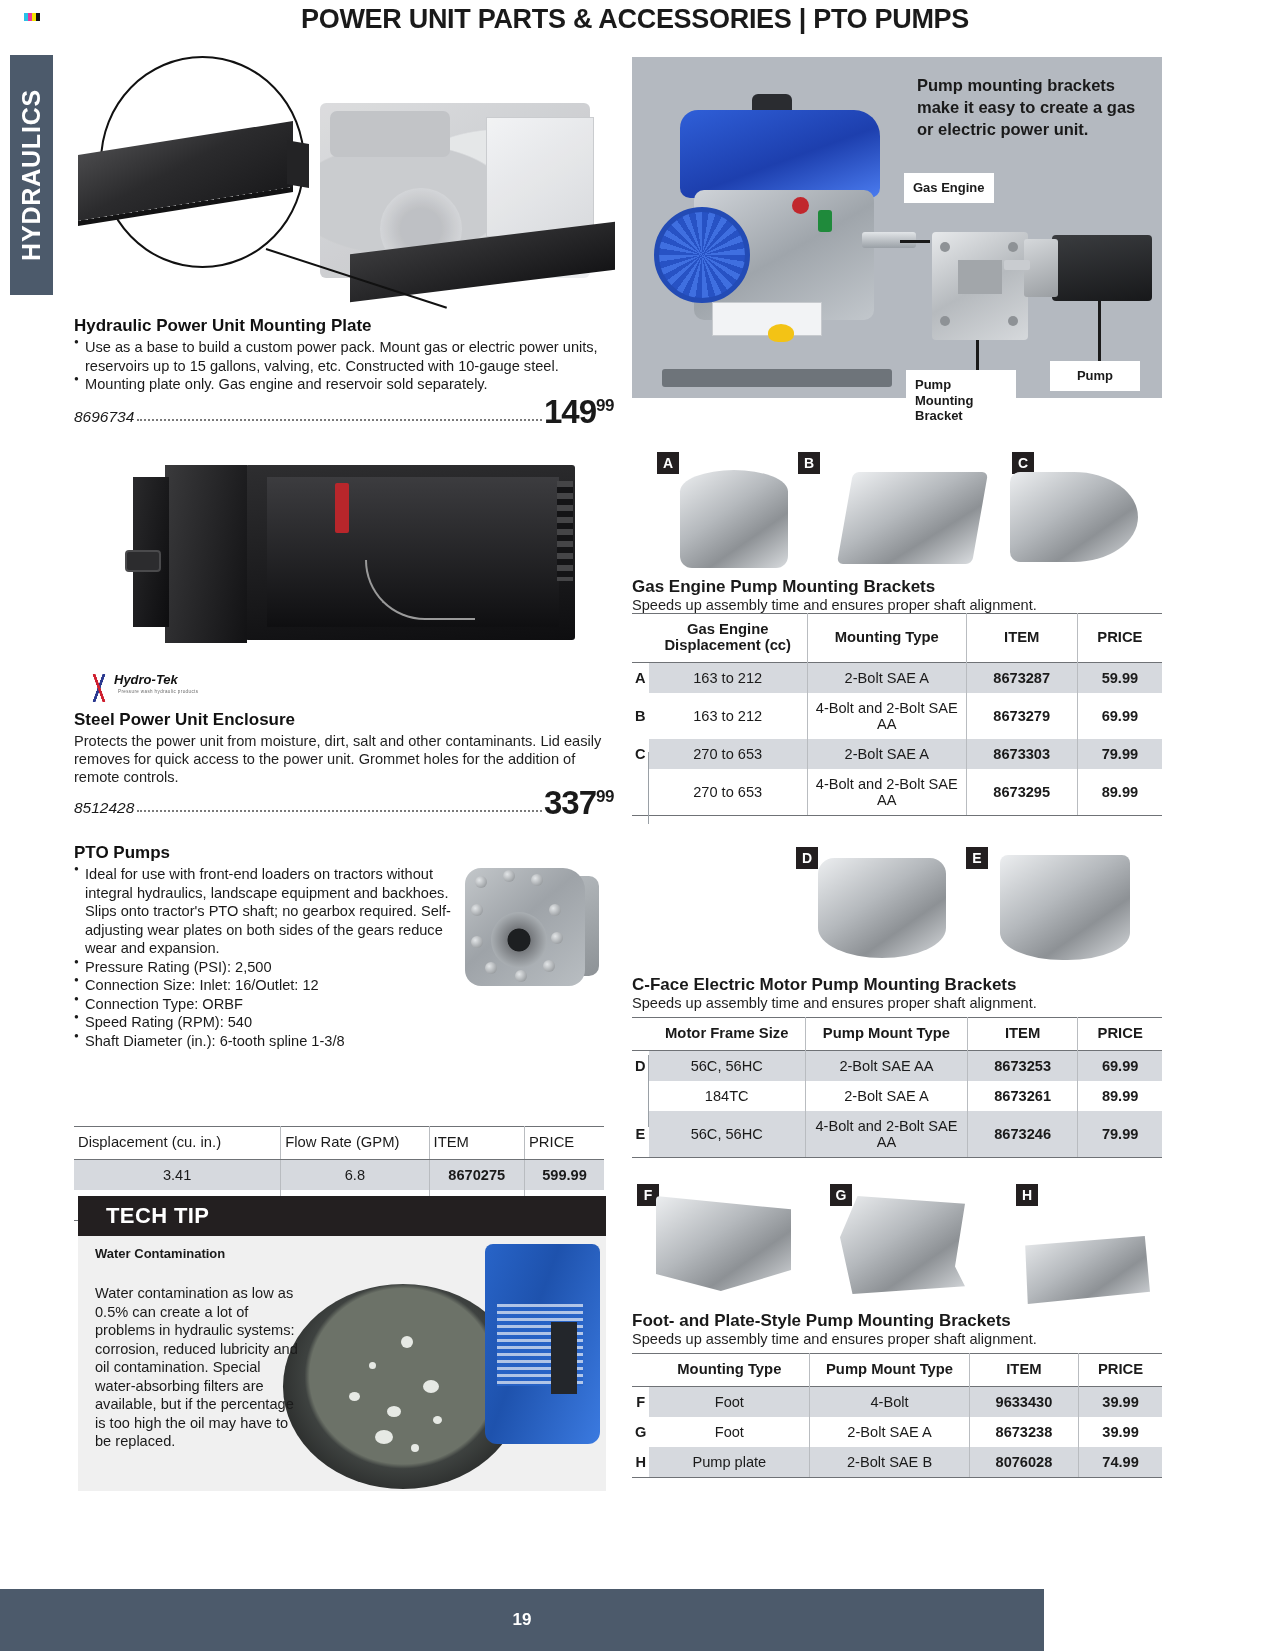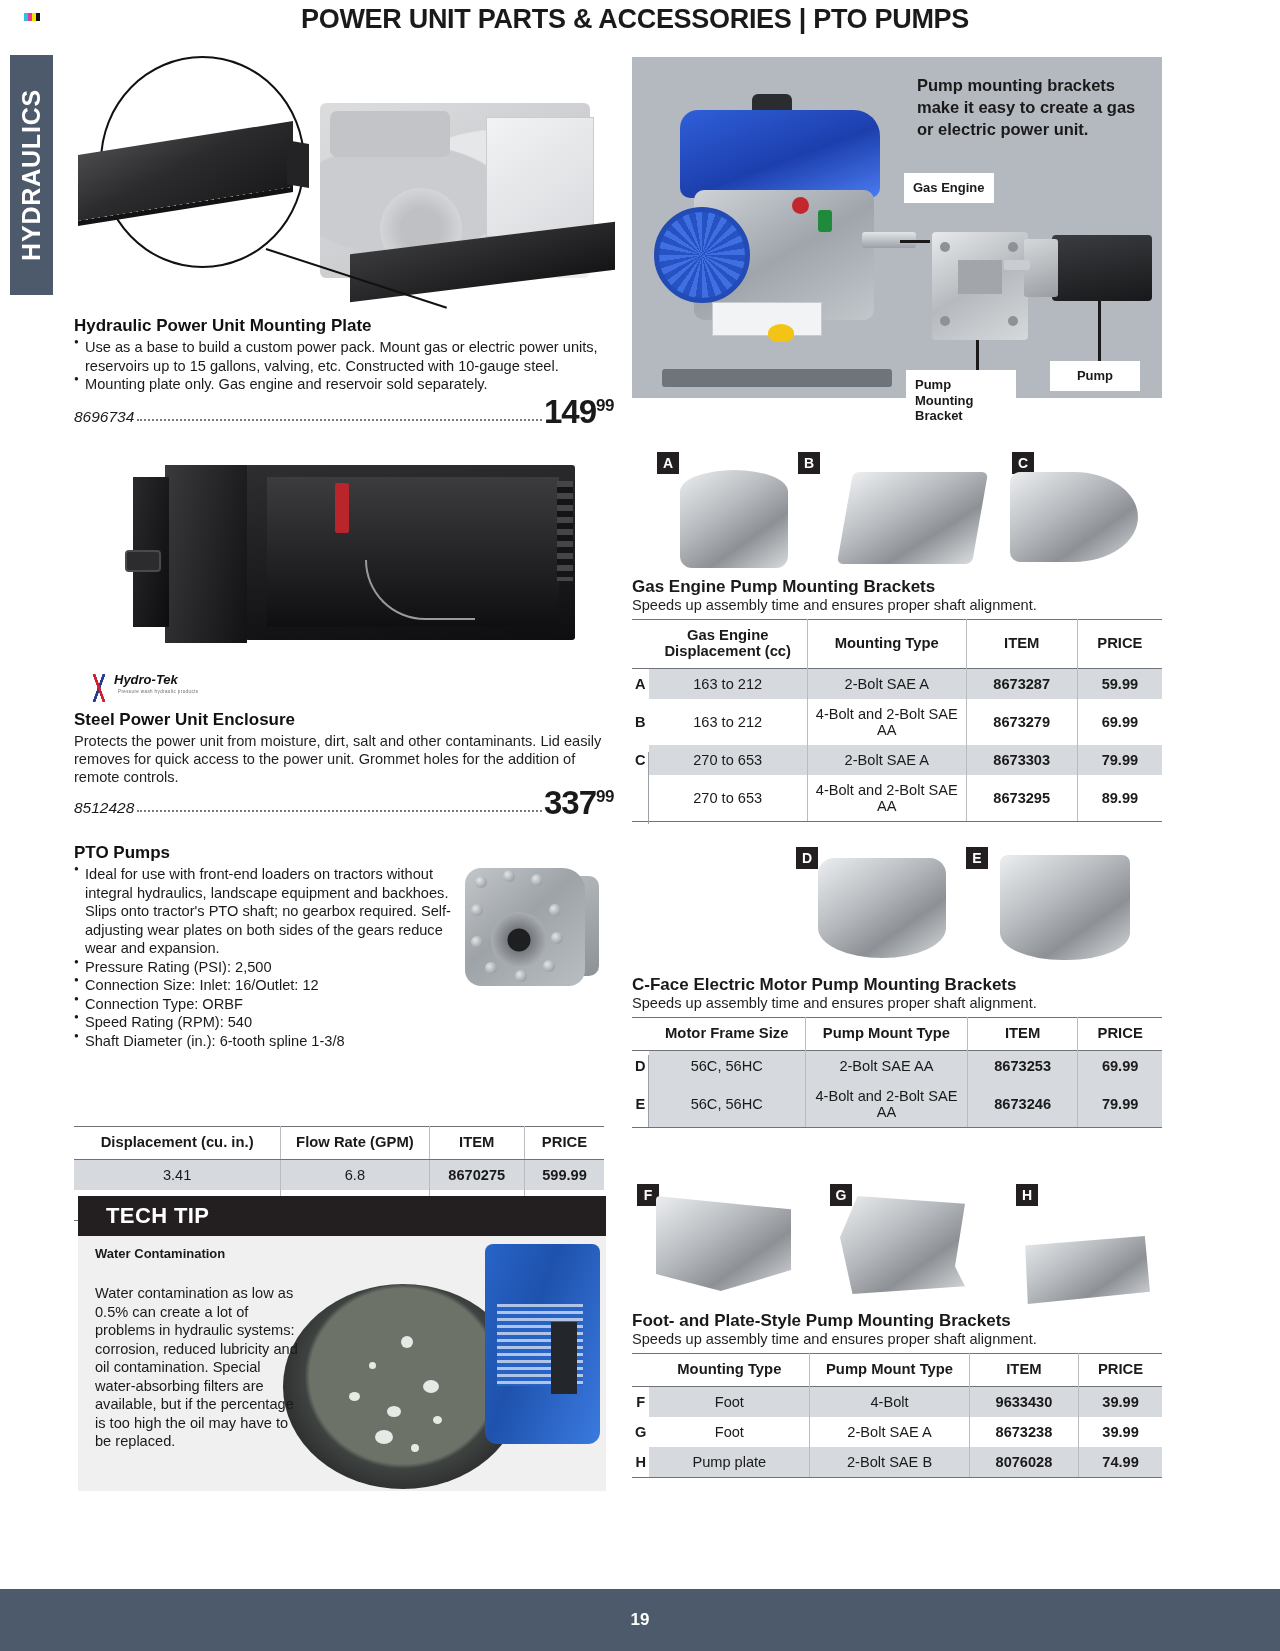--- a/index.html
+++ b/index.html
@@ -158,21 +158,21 @@
     background: radial-gradient(circle, #1d1f21 28%, #76797d 30%, #a9aeb2 70%);
     border-radius:50%;
   }
   .pto-img .bolt{ position:absolute; width:12px; height:12px; border-radius:50%;
     background: radial-gradient(circle at 35% 35%, #e3e6e8, #82868a); }
 
   
   table { border-collapse: collapse; width:100%; }
   .tbl { font-size: 14.5px; }
   .tbl th {
-    font-weight:bold; font-size: 14.8px; padding: 7px 4px 9px; text-align:center;
+    font-weight:normal; font-size: 14.8px; padding: 7px 4px 9px; text-align:left;
     border-bottom: 1.6px solid #6f7276;
   }
   .tbl thead tr { border-top: 1.6px solid #6f7276; }
   .tbl td { padding: 7px 4px; text-align:center; font-size: 14.6px; }
   .tbl tr.alt td { background: #d6d9de; }
   .tbl td.item, .tbl td.price-c { font-weight: bold; }
   .tbl tbody tr:last-child td { border-bottom: 1.6px solid #6f7276; }
   .tbl .vline { border-left: 1px solid #b9bcc0; }
 
   
@@ -293,21 +293,21 @@
   .rtbl th { font-weight:bold; font-size:14.8px; padding:7px 3px 9px; text-align:center; }
   .rtbl td { padding:7px 3px; text-align:center; font-size:14.6px; }
   .rtbl td.key { font-weight:bold; width:26px; background:#fff !important; }
   .rtbl tr.alt td { background:#d6d9de; }
   .rtbl td.item, .rtbl td.prc { font-weight:bold; }
   .rtbl tbody tr:last-child td { border-bottom:1.6px solid #6f7276; }
   .rtbl .vl { border-left:1px solid #b9bcc0; }
 
   
   .footer {
-    position:absolute; left:0; bottom:0; width:1280px; height:62px;
+    position:absolute; left:0; bottom:0; width:1044px; height:62px;
     background:#4c5a6b; color:#fff;
     display:flex; align-items:center; justify-content:center;
     font-size:17px; font-weight:bold;
   }
 </style>
 </head>
 <body>
 
 <div class="page">
 
@@ -498,21 +498,21 @@
   </div>
 
   <div class="badge" style="left:1012px; top:452px;">C</div>
   <div class="part" style="left:1010px; top:472px; width:128px; height:90px;">
     <div class="metal" style="border-radius:10px 50% 50% 10px / 10px 50% 50% 10px;"></div>
   </div>
 
   <div style="position:absolute; left:632px; top:577px; width:530px;">
     <div class="sec-h">Gas Engine Pump Mounting Brackets</div>
     <div class="sec-s">Speeds up assembly time and ensures proper shaft alignment.</div>
-    <table class="rtbl" style="margin-top:6px;">
+    <table class="rtbl" style="">
       <thead>
         <tr>
           <th style="width:26px"></th>
           <th style="width:30%">Gas Engine Displacement (cc)</th>
           <th style="width:30%" class="vl">Mounting Type</th>
           <th style="width:21%" class="vl">ITEM</th>
           <th style="width:16%" class="vl">PRICE</th>
         </tr>
       </thead>
       <tbody>
@@ -573,20 +573,27 @@
         </tr>
       </thead>
       <tbody>
         <tr class="alt">
           <td class="key">D</td>
           <td>56C, 56HC</td>
           <td class="vl">2-Bolt SAE AA</td>
           <td class="item vl">8673253</td>
           <td class="prc vl">69.99</td>
         </tr>
+        <tr>
+          <td class="key"></td>
+          <td>184TC</td>
+          <td class="vl">2-Bolt SAE A</td>
+          <td class="item vl">8673261</td>
+          <td class="prc vl">89.99</td>
+        </tr>
         <tr class="alt">
           <td class="key">E</td>
           <td>56C, 56HC</td>
           <td class="vl">4-Bolt and 2-Bolt SAE AA</td>
           <td class="item vl">8673246</td>
           <td class="prc vl">79.99</td>
         </tr>
       </tbody>
     </table>
   </div>

